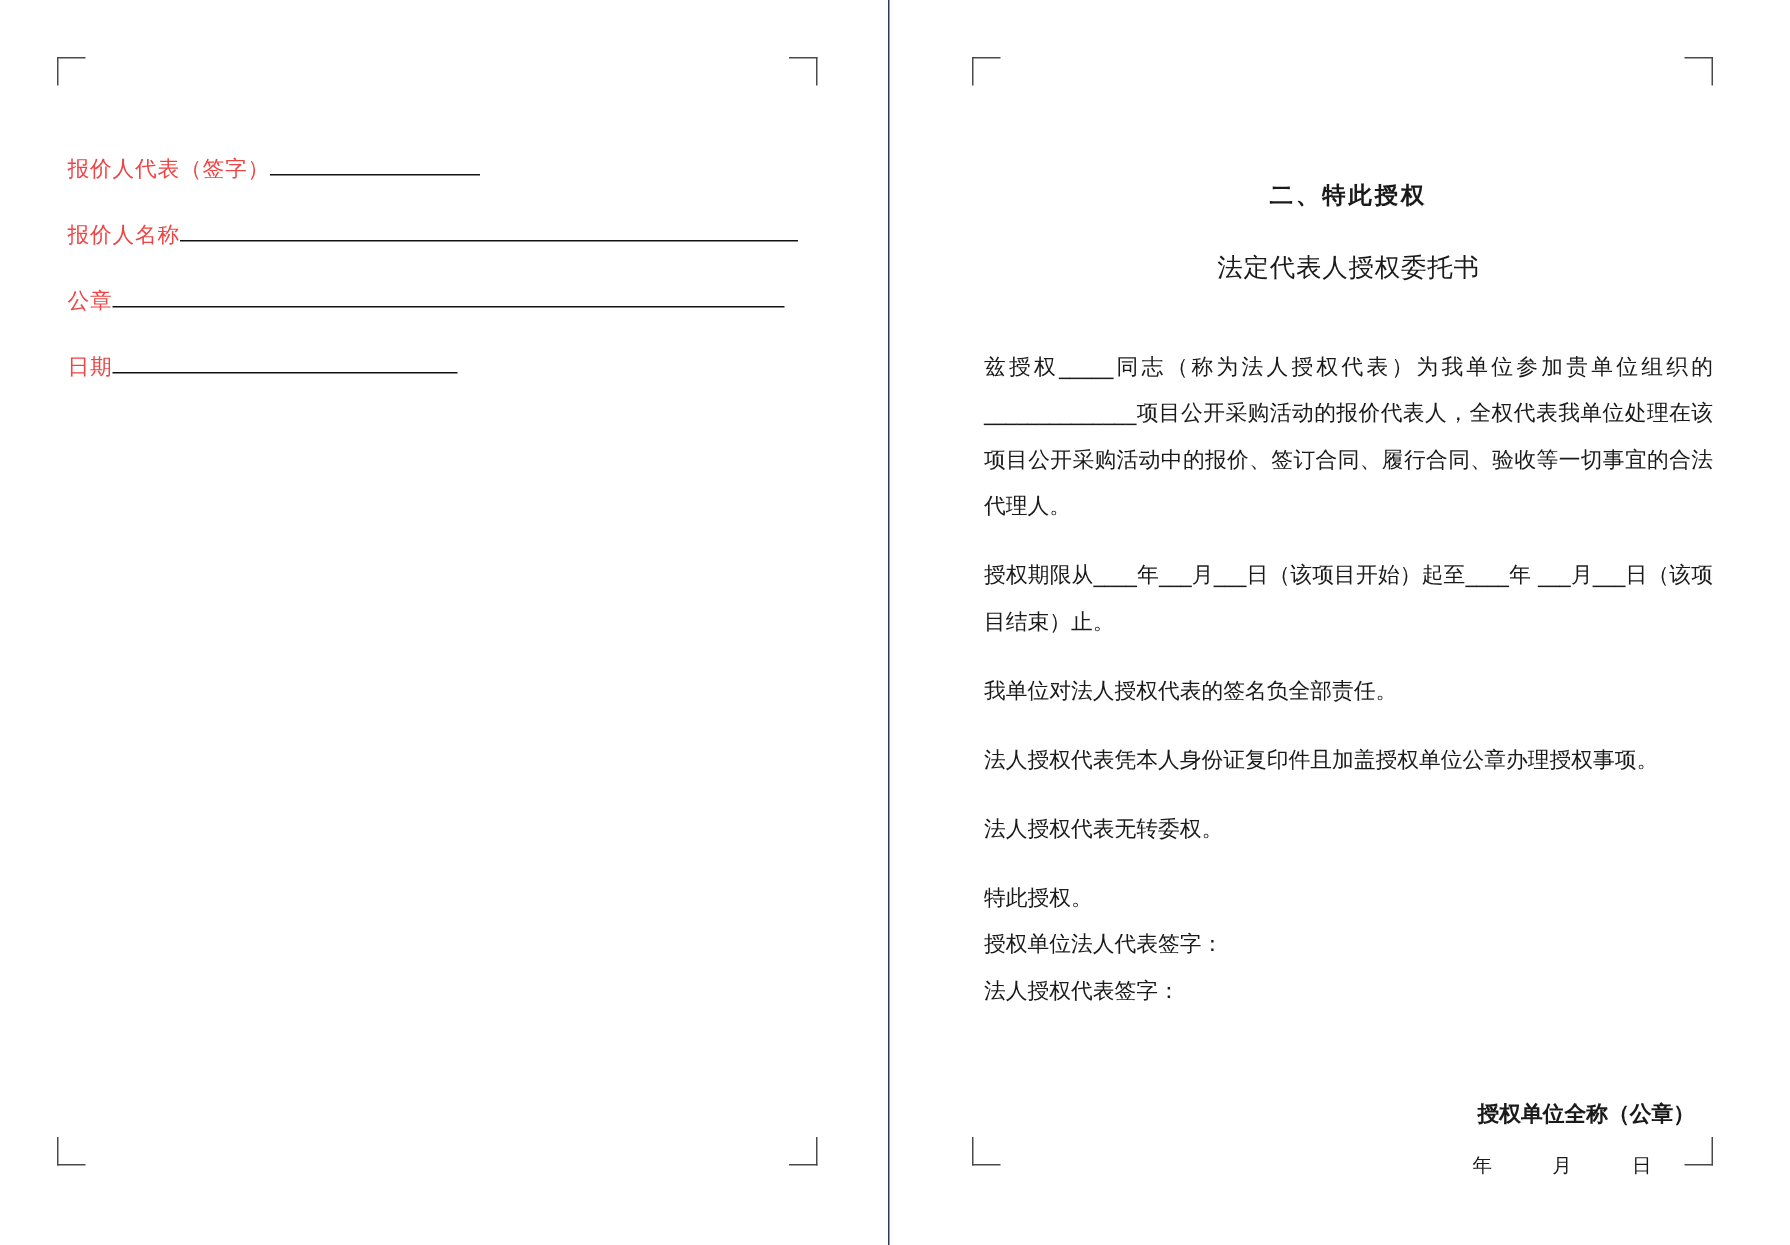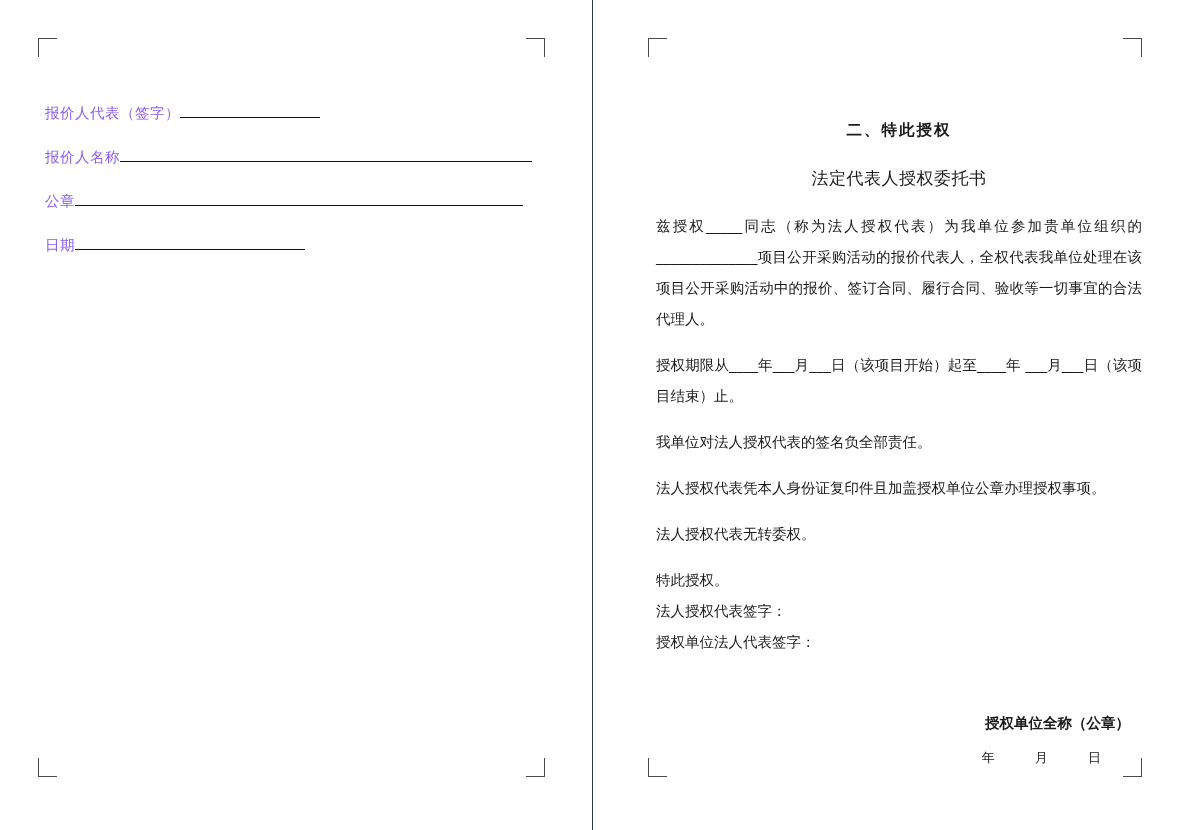--- a/index.html
+++ b/index.html
@@ -76,21 +76,21 @@
   .crop.br { border-right: 1px solid #4a4a4a; border-bottom: 1px solid #4a4a4a; }
 
   
   .left-body {
     position: absolute;
     left: 45px;
     top: 96px;
     width: 500px;
     font-size: 14.5px;
     line-height: 34px;
-    color: #8b5cf6;
+    color: #ef4444;
   }
   .form-line {
     display: block;
     white-space: nowrap;
     margin-bottom: 10px;
   }
   .form-label {
     letter-spacing: 0.5px;
   }
   .rule {
@@ -129,21 +129,21 @@
     font-size: 14.5px;
     margin: 24px 0 0 0;
   }
   .para {
     font-size: 14.5px;
     line-height: 31px;
     margin: 0;
     text-align: justify;
     text-justify: inter-ideograph;
   }
-  .para.first { margin-top: 21px; }
+  .para.first { margin-top: 40px; }
   .para.spaced { margin-top: 15px; }
   .sign-line {
     font-size: 14.5px;
     line-height: 31px;
     margin: 0;
   }
   .seal-block {
     margin-top: 56px;
     text-align: right;
     font-size: 14.5px;
@@ -214,23 +214,23 @@
     <p class="para spaced">授权期限从____年___月___日（该项目开始）起至____年 ___月___日（该项目结束）止。</p>
 
     <p class="para spaced">我单位对法人授权代表的签名负全部责任。</p>
 
     <p class="para spaced">法人授权代表凭本人身份证复印件且加盖授权单位公章办理授权事项。</p>
 
     <p class="para spaced">法人授权代表无转委权。</p>
 
     <p class="para spaced">特此授权。</p>
 
+    <p class="sign-line">授权单位法人代表签字：</p>
+
     <p class="sign-line">法人授权代表签字：</p>
-
-    <p class="sign-line">授权单位法人代表签字：</p>
 
     <div class="seal-block">授权单位全称（公章）</div>
 
     <div class="date-block">
       <span>年</span>
       <span>月</span>
       <span>日</span>
     </div>
 
   </div>

